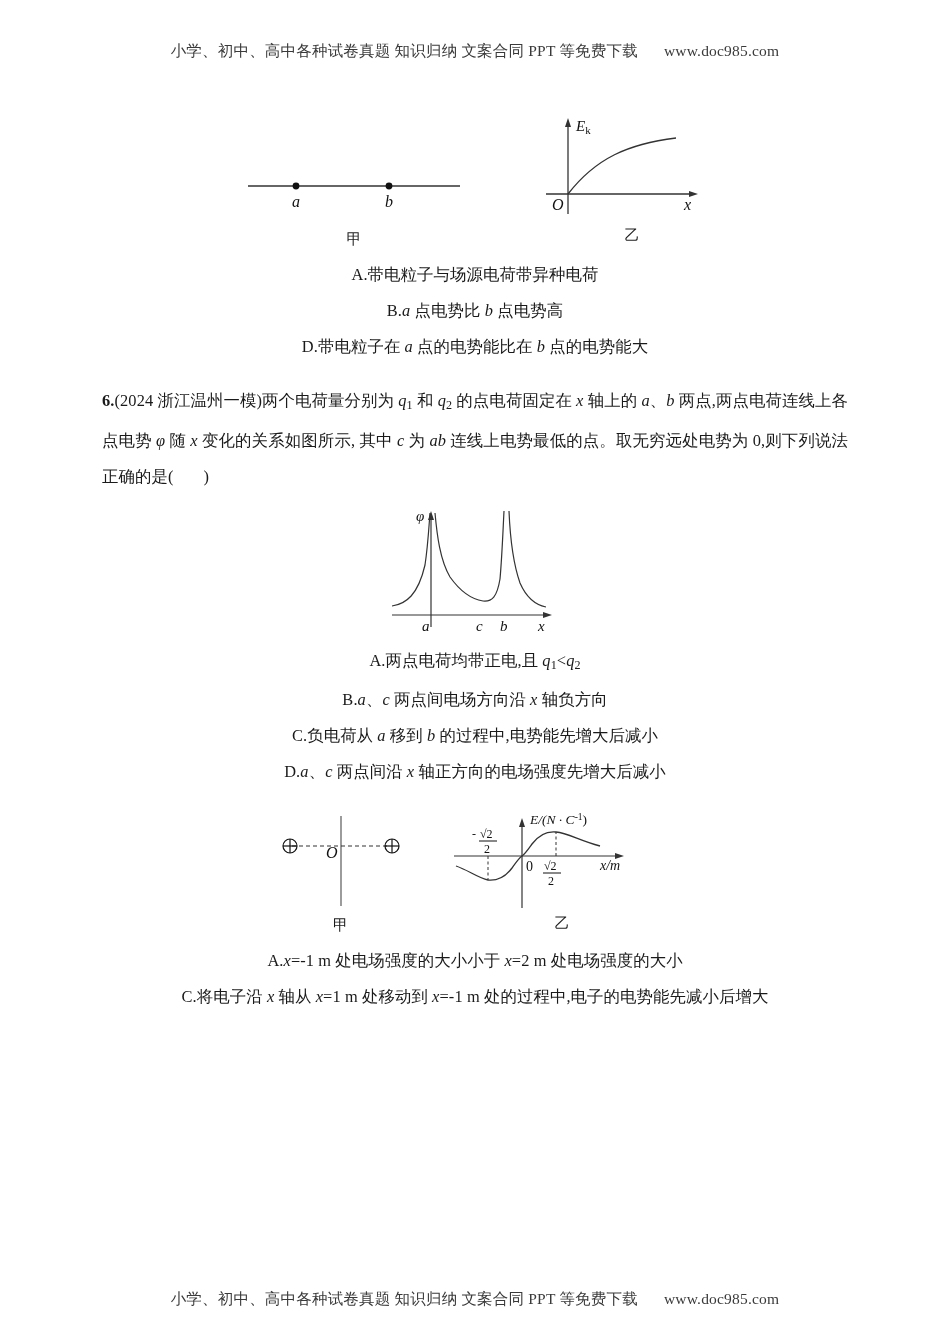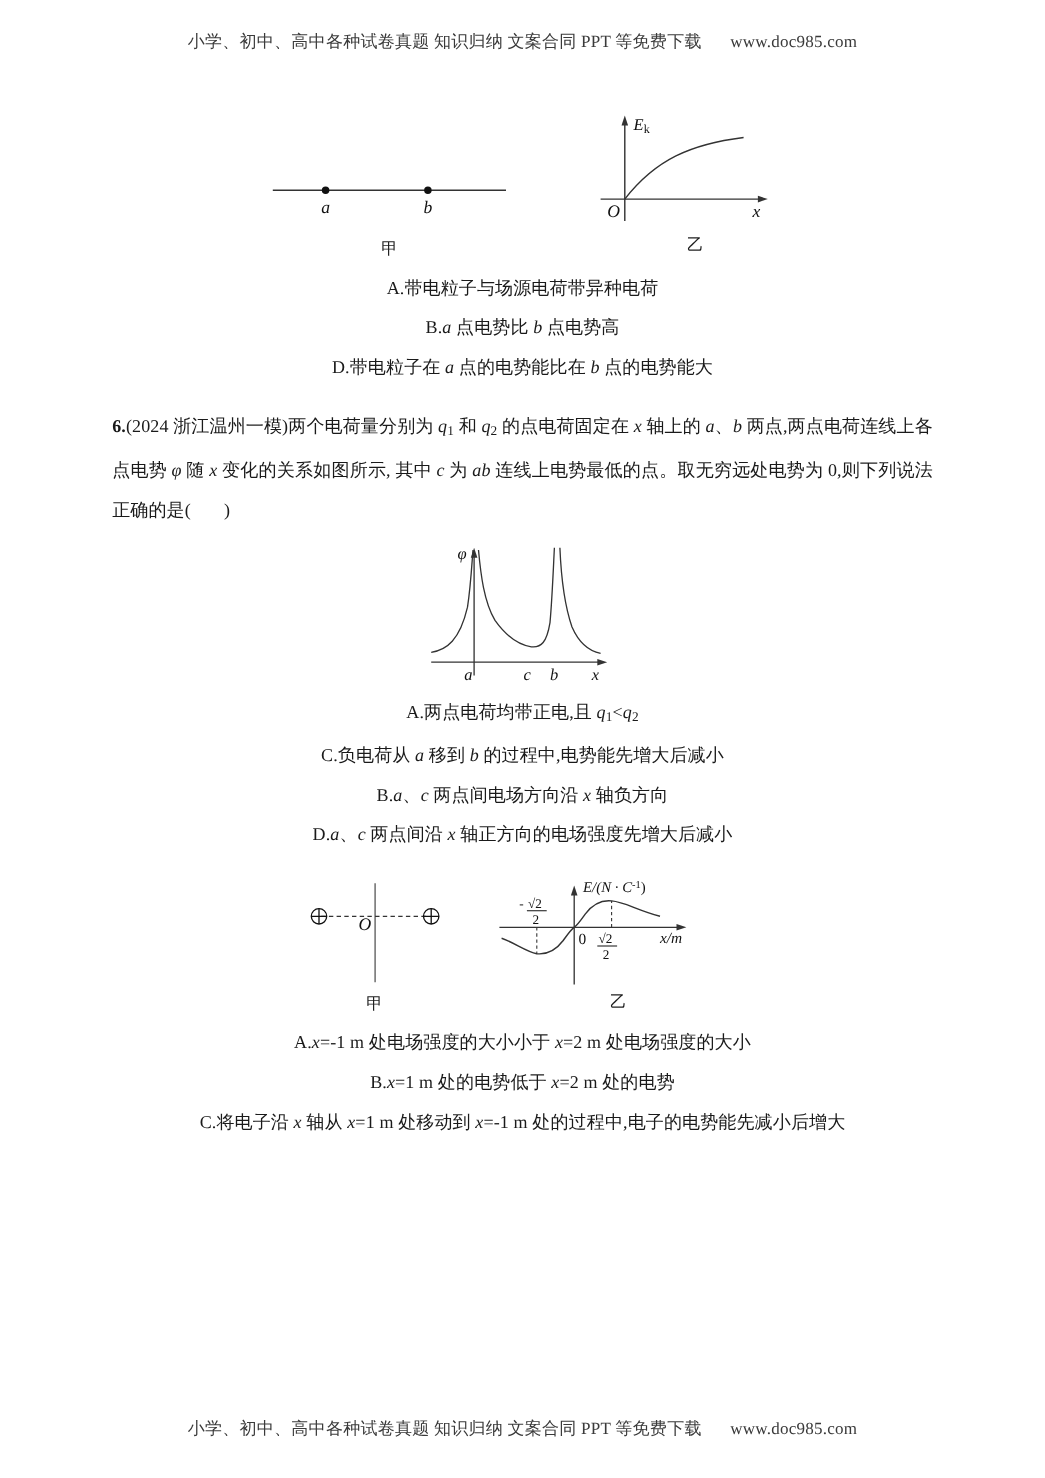--- a/index.html
+++ b/index.html
@@ -12,21 +12,21 @@
     height: 1344px;
     font-family: "Liberation Serif", "DejaVu Serif", serif;
     color: #1a1a1a;
     position: relative;
     overflow: hidden;
   }
   .page {
     width: 950px;
     height: 1344px;
     box-sizing: border-box;
-    padding: 3px 102px;
+    padding: 16px 102px;
     position: relative;
   }
   .watermark {
     text-align: center;
     font-size: 15.5px;
     color: #3a3a3a;
     letter-spacing: 0.2px;
     white-space: nowrap;
   }
   .watermark .url {
@@ -156,22 +156,22 @@
             <text class="svg-it" x="28" y="16" font-size="15">φ</text>
             <text class="svg-it" x="150" y="126" font-size="15">x</text>
             <text class="svg-it" x="34" y="126" font-size="15">a</text>
             <text class="svg-it" x="88" y="126" font-size="15">c</text>
             <text class="svg-it" x="112" y="126" font-size="15">b</text>
           </svg>
         </div>
       </div>
 
       <div class="opt">A.两点电荷均带正电,且 <span class="it">q</span><span class="sub">1</span>&lt;<span class="it">q</span><span class="sub">2</span></div>
+      <div class="opt">B.<span class="it">a</span>、<span class="it">c</span> 两点间电场方向沿 <span class="it">x</span> 轴负方向</div>
       <div class="opt">C.负电荷从 <span class="it">a</span> 移到 <span class="it">b</span> 的过程中,电势能先增大后减小</div>
-      <div class="opt">B.<span class="it">a</span>、<span class="it">c</span> 两点间电场方向沿 <span class="it">x</span> 轴负方向</div>
       <div class="opt">D.<span class="it">a</span>、<span class="it">c</span> 两点间沿 <span class="it">x</span> 轴正方向的电场强度先增大后减小</div>
     </div>
 
     <div class="q-block" style="margin-top:18px;">
 
       <div class="fig-row">
 
         <div class="fig-wrap" style="margin-right:34px; padding-top:4px;">
           <svg width="150" height="108" viewBox="0 0 150 108">
 
@@ -222,21 +222,20 @@
               <text x="94" y="62" font-size="12">√2</text>
               <line x1="93" y1="65" x2="111" y2="65" stroke="#111" stroke-width="1"></line>
               <text x="98" y="77" font-size="12">2</text>
             </g>
           </svg>
           <div class="fig-caption" style="margin-top:-2px; margin-left:-10px;">乙</div>
         </div>
       </div>
 
       <div class="opt">A.<span class="it">x</span>=-1 m 处电场强度的大小小于 <span class="it">x</span>=2 m 处电场强度的大小</div>
-      <div class="opt">B.<span class="it">x</span>=1 m 处的电势低于 <span class="it">x</span>=2 m 处的电势</div>
       <div class="opt">C.将电子沿 <span class="it">x</span> 轴从 <span class="it">x</span>=1 m 处移动到 <span class="it">x</span>=-1 m 处的过程中,电子的电势能先减小后增大</div>
     </div>
 
   </div>
 
   <div class="watermark wm-bottom">
     <span>小学、初中、高中各种试卷真题  知识归纳  文案合同  PPT 等免费下载</span><span class="url">www.doc985.com</span>
   </div>
 
 </div>

